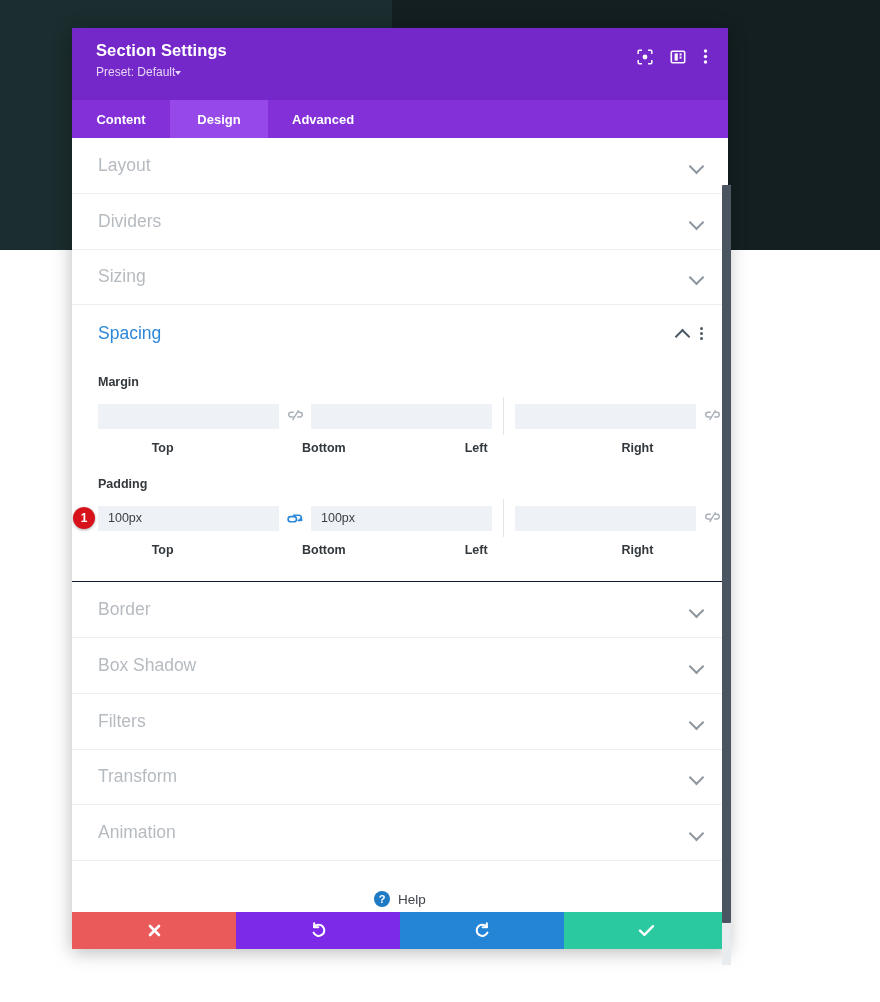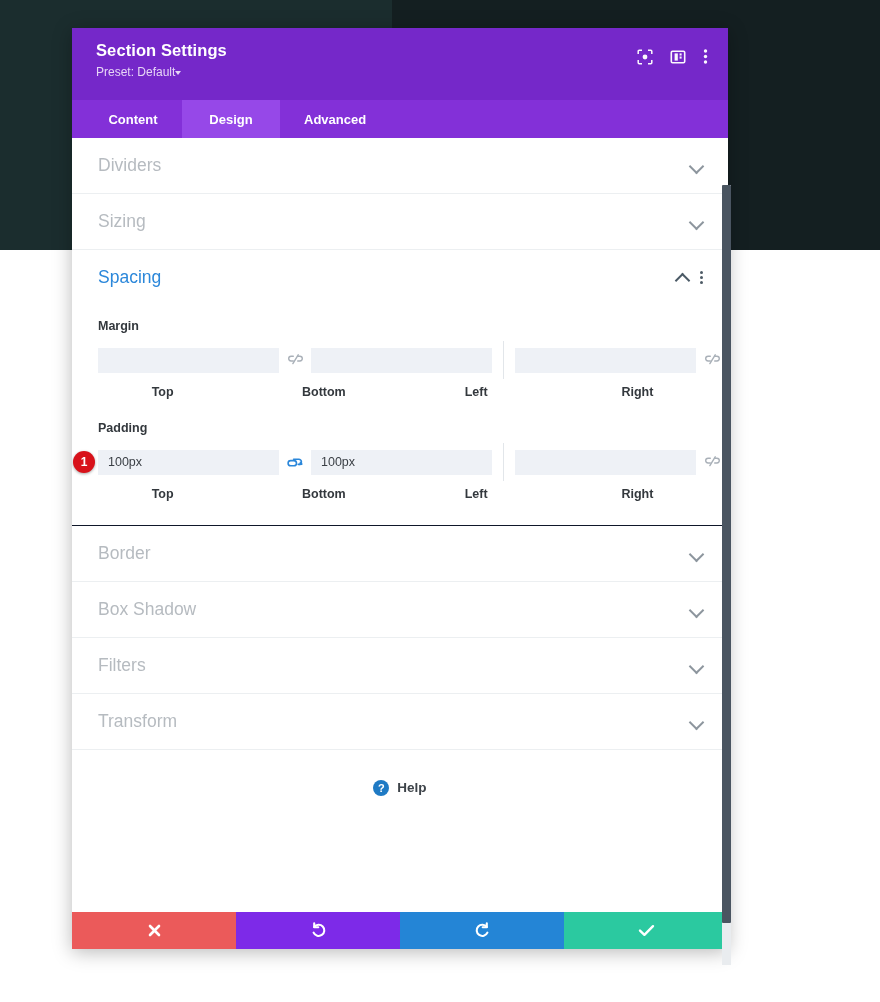--- a/index.html
+++ b/index.html
@@ -55,21 +55,20 @@
     border-right: 3.5px solid transparent; border-top: 4.5px solid #e6d5f6;
     display: inline-block; margin-top: 2px;
   }
   .header-icons { display: flex; align-items: center; gap: 17px; margin-top: 7px; }
   .hicon { cursor: pointer; line-height: 0; opacity: .97; }
 
   
   .tabs {
     background: #8330d8; height: 38px; display: flex; align-items: stretch;
     flex: 0 0 auto;
-    padding-left: 12px;
   }
   .tab {
     display: flex; align-items: center; justify-content: center;
     color: #ffffff; font-size: 13px; font-weight: bold; cursor: pointer;
     padding: 0 24px; min-width: 98px;
   }
   .tab.active { background: #9648e8; }
 
   
   .modal-body {
@@ -138,21 +137,21 @@
     background: #d8121a; color: #fff; font-size: 12px; font-weight: bold;
     display: flex; align-items: center; justify-content: center;
     box-shadow: 0 1px 3px rgba(0,0,0,.35);
   }
 
   
   .help-area {
     height: 76px; display: flex; align-items: center; justify-content: center;
     gap: 8px; background: #ffffff;
   }
-  .help-text { font-size: 13.5px; color: #3d4349; font-weight: bold; }
+  .help-text { font-size: 13.5px; color: #3d4349; font-weight: normal; }
   .help-circle {
     width: 16px; height: 16px; border-radius: 50%; background: #1f7ac4;
     color: #fff; font-size: 11px; font-weight: bold;
     display: flex; align-items: center; justify-content: center;
   }
 
   
   .footer { display: flex; height: 37px; flex: 0 0 auto; }
   .fbtn {
     flex: 1 1 0; display: flex; align-items: center; justify-content: center;
@@ -224,20 +223,24 @@
 
     <div class="tabs">
       <div class="tab">Content</div>
       <div class="tab active">Design</div>
       <div class="tab">Advanced</div>
     </div>
 
     <div class="modal-body">
       <div class="scroll-inner">
 
+        <div class="toggle-row">
+          <span class="toggle-title">Layout</span>
+          <span class="chev"></span>
+        </div>
 
         <div class="toggle-row">
           <span class="toggle-title">Dividers</span>
           <span class="chev"></span>
         </div>
 
         <div class="toggle-row">
           <span class="toggle-title">Sizing</span>
           <span class="chev"></span>
         </div>
@@ -359,20 +362,24 @@
         <div class="toggle-row">
           <span class="toggle-title">Filters</span>
           <span class="chev"></span>
         </div>
 
         <div class="toggle-row">
           <span class="toggle-title">Transform</span>
           <span class="chev"></span>
         </div>
 
+        <div class="toggle-row">
+          <span class="toggle-title">Animation</span>
+          <span class="chev"></span>
+        </div>
 
         <div class="help-area">
           <span class="help-circle">?</span>
           <span class="help-text">Help</span>
         </div>
 
       </div>
     </div>
 
     <div class="footer">

